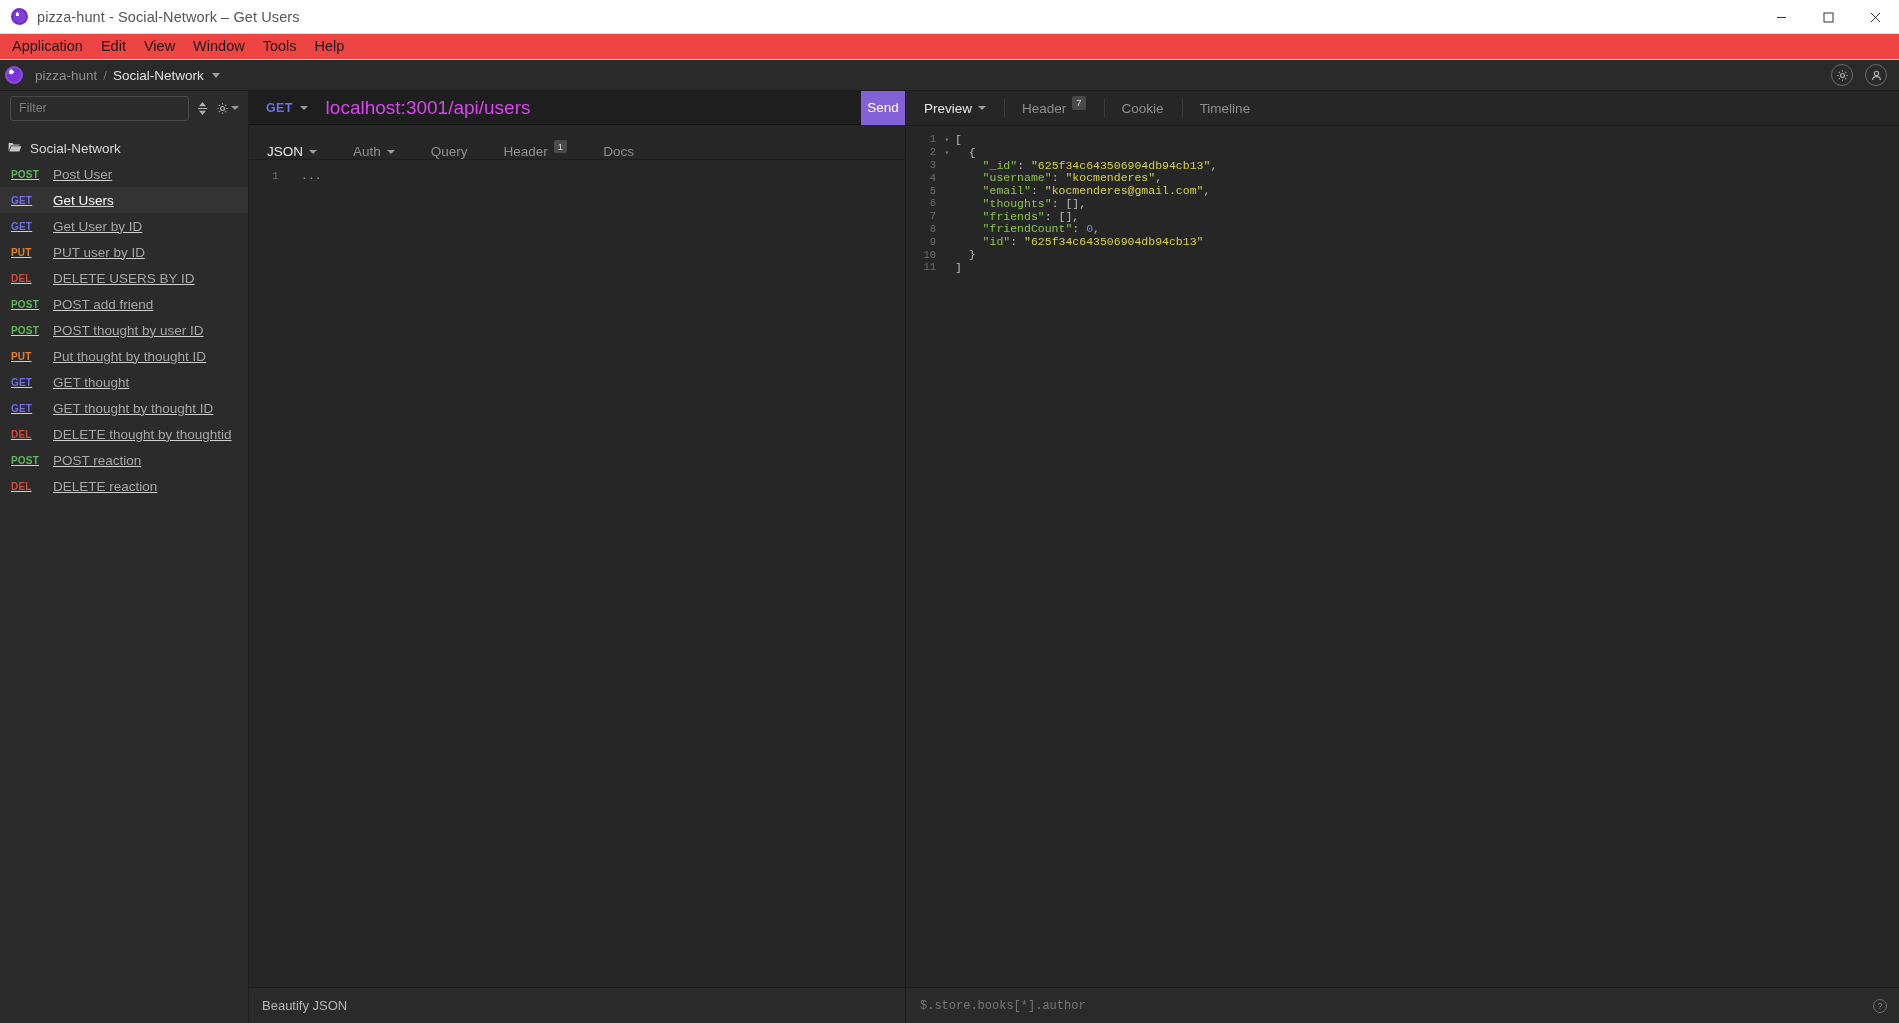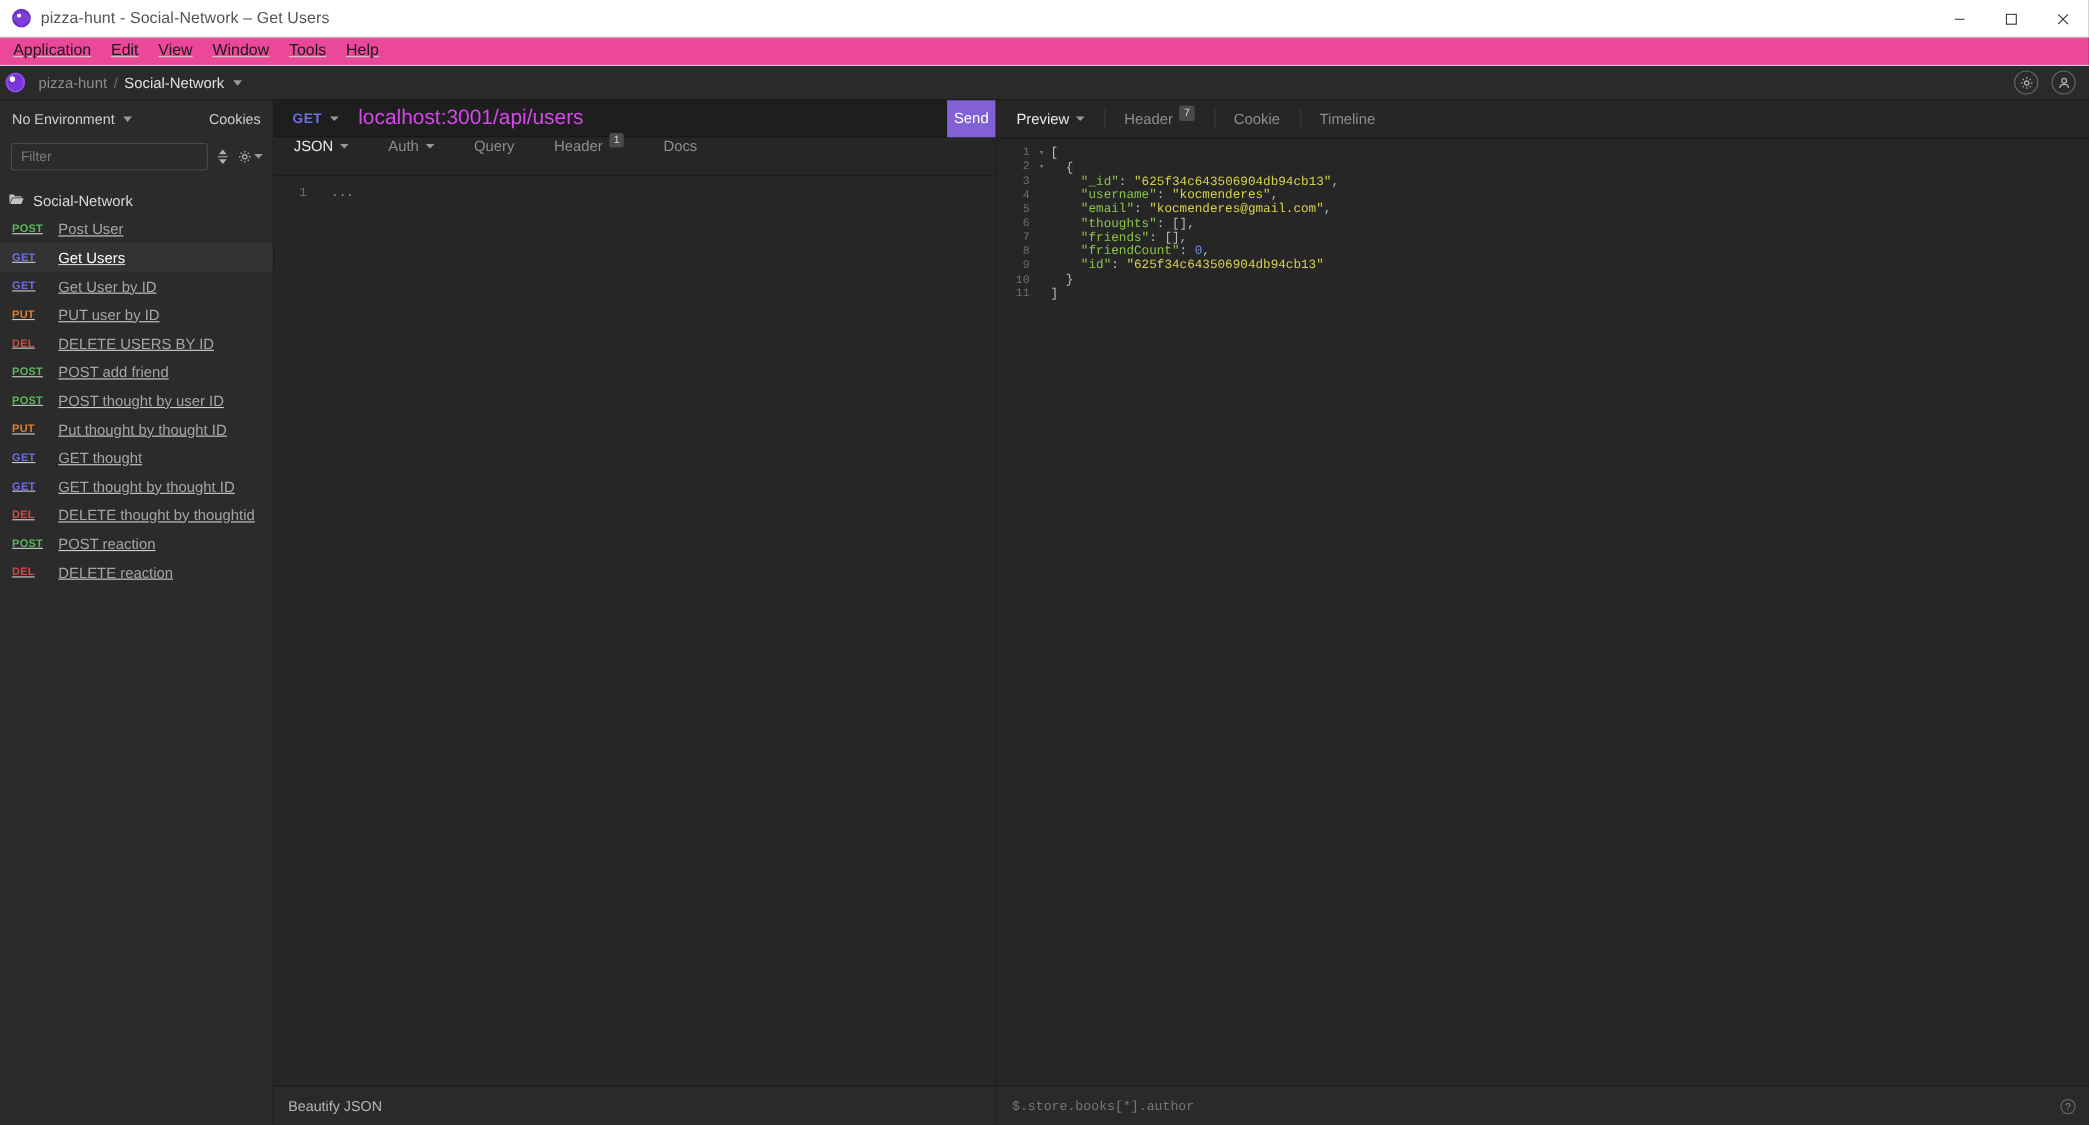--- a/index.html
+++ b/index.html
@@ -28,22 +28,22 @@
   .titlebar-text { font-size: 14.5px; color: #555; letter-spacing: .1px; }
   .win-controls { position: absolute; right: 0; top: 0; height: 34px; display: flex; }
   .win-btn {
     width: 47px; height: 34px; display: flex; align-items: center; justify-content: center;
     color: #333;
   }
   .win-btn svg { display: block; }
 
   
   .menubar {
-    height: 26px; background: #ec4899; display: flex; align-items: center;
-    border-bottom: 1px solid #d4d4d4; padding-left: 3px; text-decoration: underline;
+    height: 26px; background: #ef4444; display: flex; align-items: center;
+    border-bottom: 1px solid #d4d4d4; padding-left: 3px;
   }
   .menu-item {
     font-size: 14.5px; color: #1a1a1a; padding: 3px 9px; line-height: 1;
   }
 
   
   .appheader {
     height: 31px; background: #2a2a2a;
     display: flex; align-items: center;
     border-bottom: 1px solid #1c1c1c;
@@ -131,21 +131,21 @@
   .url-text {
     flex: 1; font-size: 19px; color: #d946ef; padding-left: 4px;
   }
   .send-btn {
     width: 44px; height: 34px; background: #8261d6; color: #ffffff;
     display: flex; align-items: center; justify-content: center;
     font-size: 13.5px; flex: none;
   }
 
   .req-tabs {
-    height: 35px; display: flex; align-items: flex-start;
+    height: 35px; display: flex; align-items: flex-end;
     border-bottom: 1px solid #1c1c1c; background: #262626;
   }
   .rtab {
     display: flex; align-items: center; gap: 6px; padding: 0 18px;
     font-size: 13.5px; color: #8e8e8e; position: relative;
   }
   .rtab + .rtab::before {
     content: ""; position: absolute; left: 0; top: 8px; bottom: 8px; width: 1px; background: #3a3a3a;
   }
   .rtab.active { color: #e8e8e8; }
@@ -274,27 +274,20 @@
             <path d="M3.2 13.6c0-2.6 2.1-4.2 4.8-4.2s4.8 1.6 4.8 4.2"></path>
           </g>
         </svg>
     </div>
   </div>
 </div>
 
 <div class="workspace">
 
   <div class="sidebar">
-    <div class="env-row">
-      <span class="env-name">
-        <span>No Environment</span>
-        <span class="caret"></span>
-      </span>
-      <span class="cookies-link">Cookies</span>
-    </div>
 
     <div class="filter-row">
       <input class="filter-input" placeholder="Filter" style="">
       <div class="sort-btn">
         <svg width="11" height="15" viewBox="0 0 11 15">
             <polygon points="5.5,1 9,5.2 2,5.2" fill="#b0b0b0"></polygon>
             <polygon points="5.5,14 9,9.8 2,9.8" fill="#b0b0b0"></polygon>
             <line x1="1" y1="7.5" x2="10" y2="7.5" stroke="#b0b0b0" stroke-width="1"></line>
           </svg>
       </div>

